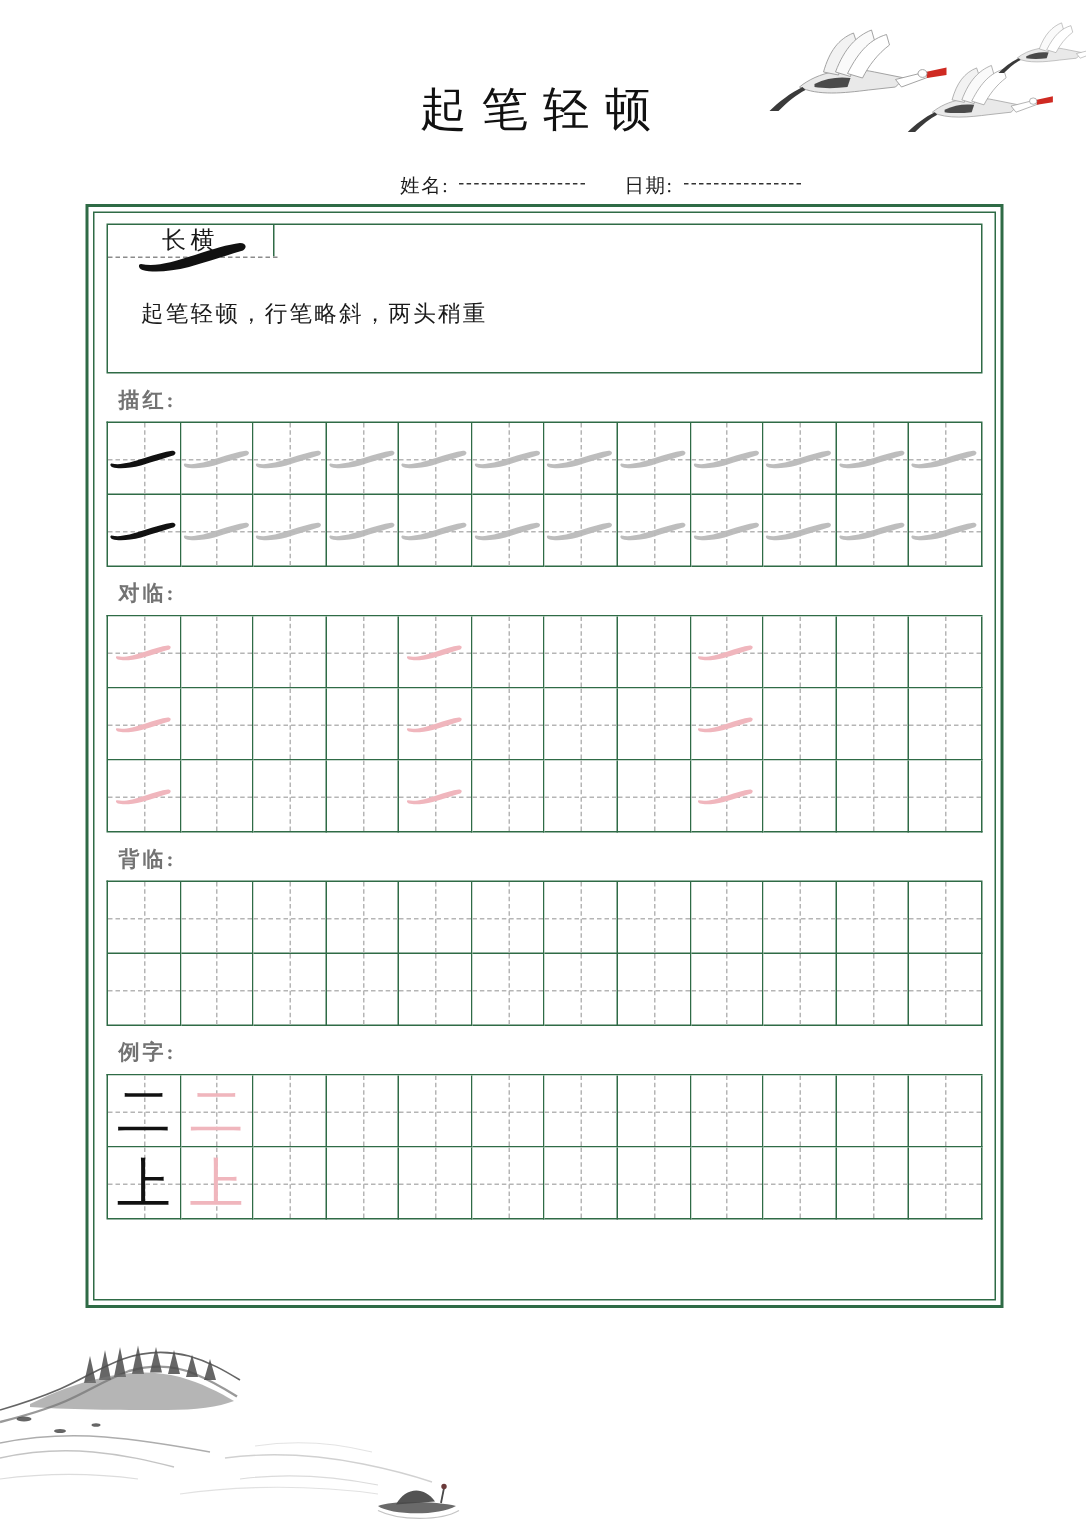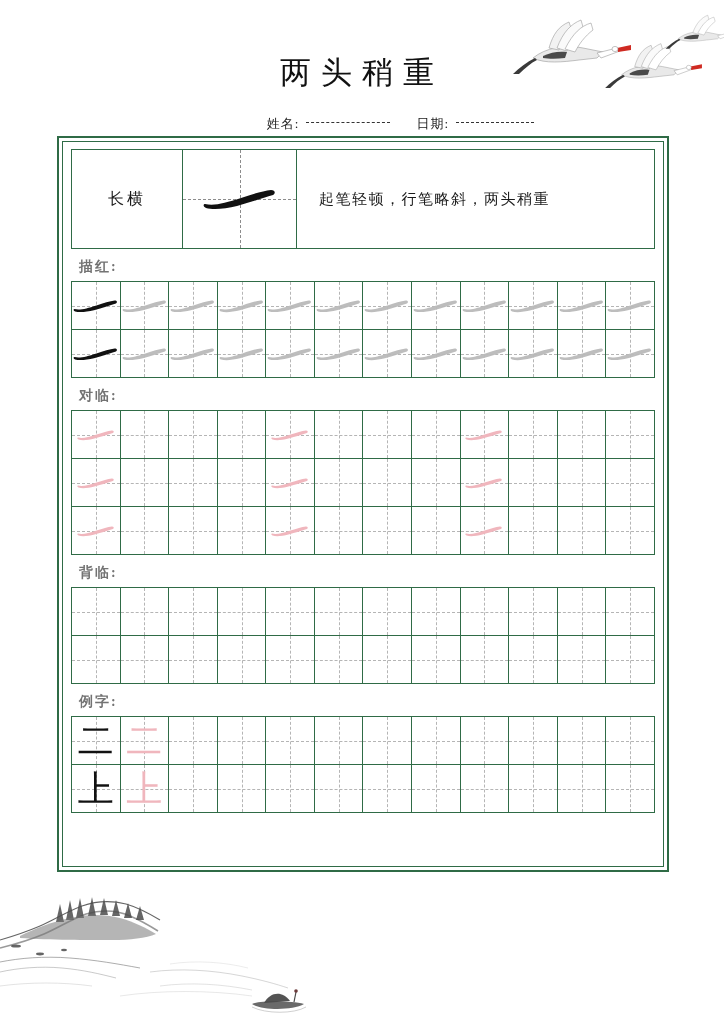--- a/index.html
+++ b/index.html
@@ -86,20 +86,21 @@
     padding: 7px 8px 8px 8px;
     position: relative;
   }
 
   
   #info-box {
     display: flex;
     border: 1px solid #2f6b46;
     height: 100px;
     box-sizing: border-box;
+    flex-direction: column;
   }
   #info-name {
     width: 110px;
     border-right: 1px solid #2f6b46;
     display: flex;
     align-items: center;
     justify-content: center;
     font-size: 16px;
     letter-spacing: 3px;
   }
@@ -223,21 +224,21 @@
       <path d="M32,30 C38,14 46,6 56,2 L58,9 C50,15 44,23 42,33 Z" fill="#fafafa"></path>
       <path d="M40,31 C48,15 56,8 66,5 L68,12 C60,18 54,26 50,34 Z" fill="#ffffff"></path>
       <path d="M10,40 C2,44 -6,50 -12,56 L-6,56 C0,50 6,45 12,42 Z" fill="#3a3a3a" stroke="none"></path>
       <path d="M72,35 L92,30 L95,33 L76,40 Z" fill="#ffffff"></path>
       <path d="M92,30 L106,27 L106,32 L93,34 Z" fill="#cf2a22" stroke="none"></path>
       <path d="M18,38 C26,34 34,33 42,34 L40,40 C32,41 24,41 18,40 Z" fill="#2e2e2e" stroke="none" opacity="0.85"></path>
     </g>
   </g>
 </svg>
 
-<div id="title">两头稍重</div>
+<div id="title">起笔轻顿</div>
 
 <div id="meta-row">
   <span class="meta-label">姓名:</span>
   <span class="meta-rule rule-name"></span>
   <span class="meta-gap"></span>
   <span class="meta-label">日期:</span>
   <span class="meta-rule rule-date"></span>
 </div>
 
 <div id="sheet">

